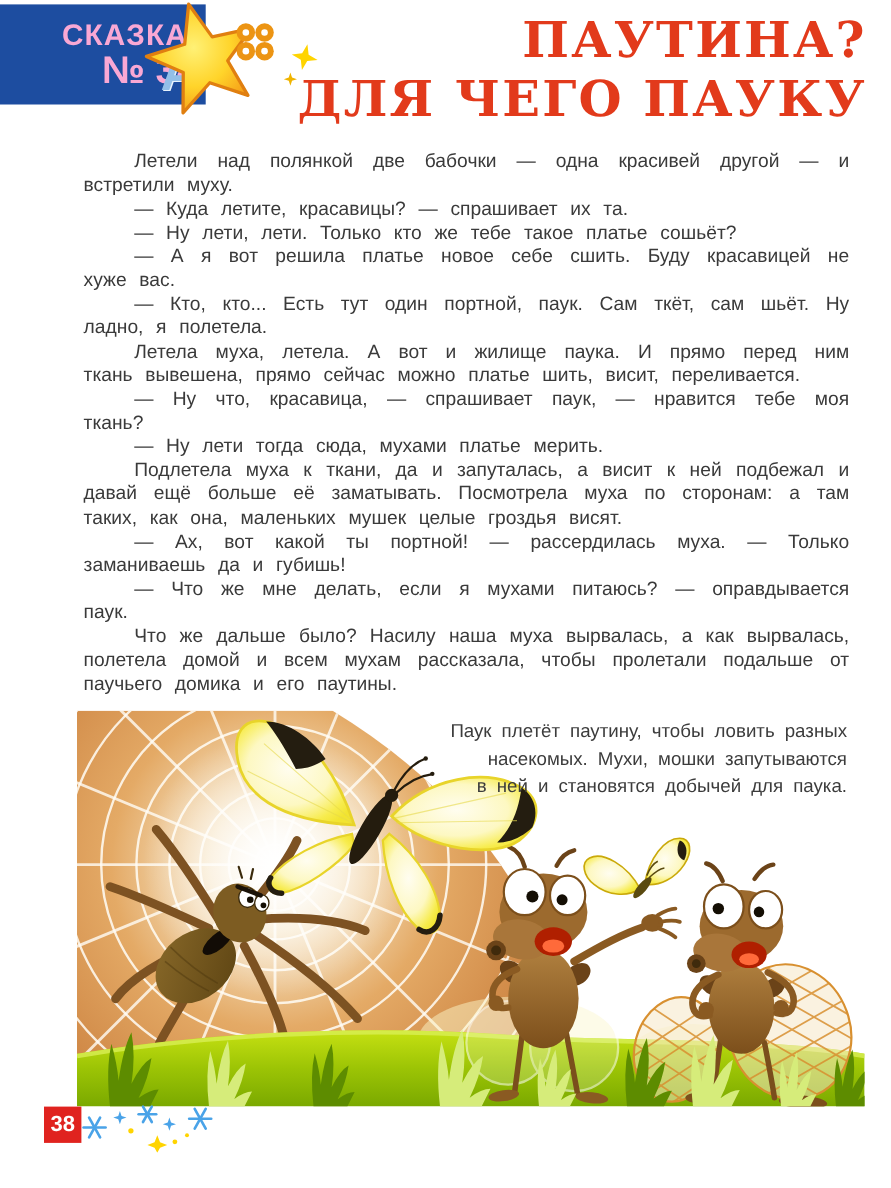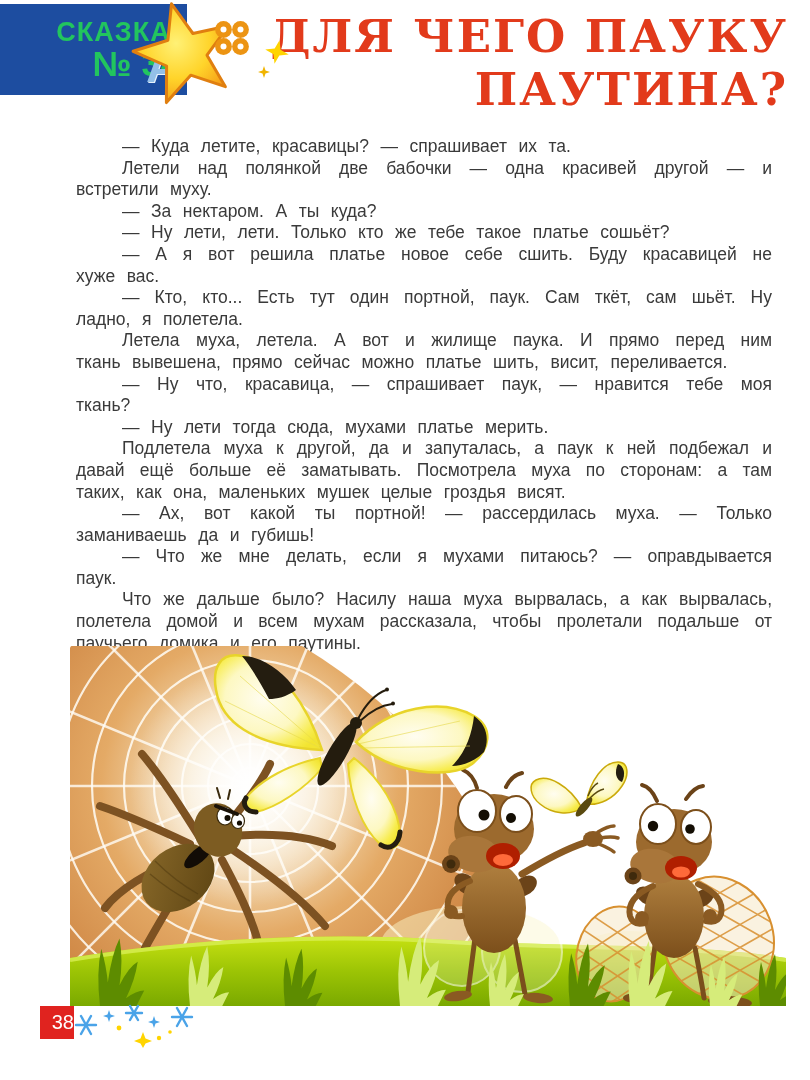--- a/index.html
+++ b/index.html
@@ -3,21 +3,21 @@
 <meta charset="utf-8">
 <style>
   html,body{margin:0;padding:0;background:#ffffff;}
   .page{
     position:relative;width:810px;height:1080px;background:#fff;overflow:hidden;
     font-family:"Liberation Sans",sans-serif;color:var(--text-dark,#3a3a3a);
   }
   
   .badge{
     position:absolute;left:0;top:4px;width:187px;height:91px;
-    background:var(--header-blue,#1d4da0);color:#22c55e;text-align:center;
+    background:var(--header-blue,#1d4da0);color:#f9a8d4;text-align:center;
     font-weight:bold;padding-top:13px;box-sizing:border-box;padding-left:40px;
   }
   .badge .b1{font-size:27px;line-height:30px;letter-spacing:1px;}
   .badge .b2{font-size:35px;line-height:34px;margin-left:46px;}
   .letter-a{
     position:absolute;left:146px;top:42px;font-family:"Liberation Sans",sans-serif;
     font-weight:bold;font-size:47px;line-height:47px;color:#93bfe8;
     text-shadow:1px 1px 0 #e7f2fc;z-index:2;
   }
   .star-wrap{position:absolute;left:130px;top:0;z-index:3;}
@@ -35,22 +35,22 @@
   .caption{
     position:absolute;top:652px;right:40px;text-align:right;
     font-size:17px;line-height:25px;word-spacing:.26em;color:#3c3c3c;z-index:4;
   }
   .caption div{white-space:nowrap;}
   
   .illu{position:absolute;left:70px;top:646px;width:716px;height:360px;}
   
   .page-num{
     position:absolute;left:40px;top:1006px;width:34px;height:33px;
-    background:var(--page-red,#e0231f);color:#fff;font-weight:normal;font-size:20px;
-    line-height:33px;text-align:right;
+    background:var(--page-red,#e0231f);color:#fff;font-weight:bold;font-size:20px;
+    line-height:33px;text-align:center;
   }
   .foot-sparkles{position:absolute;left:74px;top:1004px;}
 </style>
 </head>
 <body>
 
 <div class="page">
 
   <div class="badge">
     <div class="b1">СКАЗКА</div>
@@ -89,40 +89,44 @@
   </div>
 
   <div class="sparkle-wrap">
     <svg width="46" height="46" viewBox="0 0 46 46">
       <polygon points="24,4 27,13 36,16 27,19 24,28 21,19 12,16 21,13" fill="#ffd400" transform="rotate(12 24 16)"></polygon>
       <polygon points="11,30 12.5,34.5 17,36 12.5,37.5 11,42 9.5,37.5 5,36 9.5,34.5" fill="#f0b400"></polygon>
     </svg>
   </div>
 
   <div class="page-title">
+    <div>ПАУТИНА?</div>
     <div>ДЛЯ ЧЕГО ПАУКУ</div>
-    <div>ПАУТИНА?</div>
   </div>
 
   <div class="story">
+    <p>Летели над полянкой две бабочки — одна красивей другой — и встретили муху.</p>
     <p>— Куда летите, красавицы? — спрашивает их та.</p>
-    <p>Летели над полянкой две бабочки — одна красивей другой — и встретили муху.</p>
-    <p>— За нектаром. А ты куда?</p>
     <p>— Ну лети, лети. Только кто же тебе такое платье сошьёт?</p>
     <p>— А я вот решила платье новое себе сшить. Буду красавицей не хуже вас.</p>
     <p>— Кто, кто... Есть тут один портной, паук. Сам ткёт, сам шьёт. Ну ладно, я полетела.</p>
     <p>Летела муха, летела. А вот и жилище паука. И прямо перед ним ткань вывешена, прямо сейчас можно платье шить, висит, переливается.</p>
     <p>— Ну что, красавица, — спрашивает паук, — нравится тебе моя ткань?</p>
     <p>— Ну лети тогда сюда, мухами платье мерить.</p>
-    <p>Подлетела муха к другой, да и запуталась, а паук к ней подбежал и давай ещё больше её заматывать. Посмотрела муха по сторонам: а там таких, как она, маленьких мушек целые гроздья висят.</p>
+    <p>Подлетела муха к ткани, да и запуталась, а висит к ней подбежал и давай ещё больше её заматывать. Посмотрела муха по сторонам: а там таких, как она, маленьких мушек целые гроздья висят.</p>
     <p>— Ах, вот какой ты портной! — рассердилась муха. — Только заманиваешь да и губишь!</p>
     <p>— Что же мне делать, если я мухами питаюсь? — оправдывается паук.</p>
     <p>Что же дальше было? Насилу наша муха вырвалась, а как вырвалась, полетела домой и всем мухам рассказала, чтобы пролетали подальше от паучьего домика и его паутины.</p>
   </div>
 
+  <div class="caption">
+    <div>Паук плетёт паутину, чтобы ловить разных</div>
+    <div>насекомых. Мухи, мошки запутываются</div>
+    <div>в ней и становятся добычей для паука.</div>
+  </div>
 
   <div class="illu">
     <svg width="716" height="360" viewBox="0 0 716 360">
       <defs>
         <radialGradient id="hubG" gradientUnits="userSpaceOnUse" cx="180" cy="140" r="330">
           <stop offset="0" stop-color="#ffffff"></stop>
             <stop offset=".18" stop-color="#f7e7c9"></stop>
           <stop offset=".45" stop-color="#e4aa66"></stop>
             <stop offset=".8" stop-color="#cd8442"></stop>
           <stop offset="1" stop-color="#c47a38"></stop>

